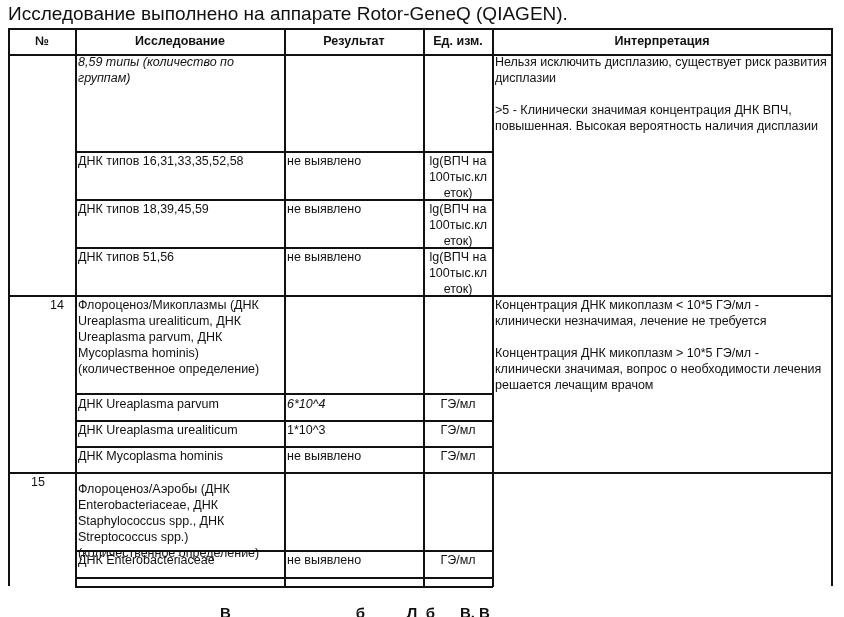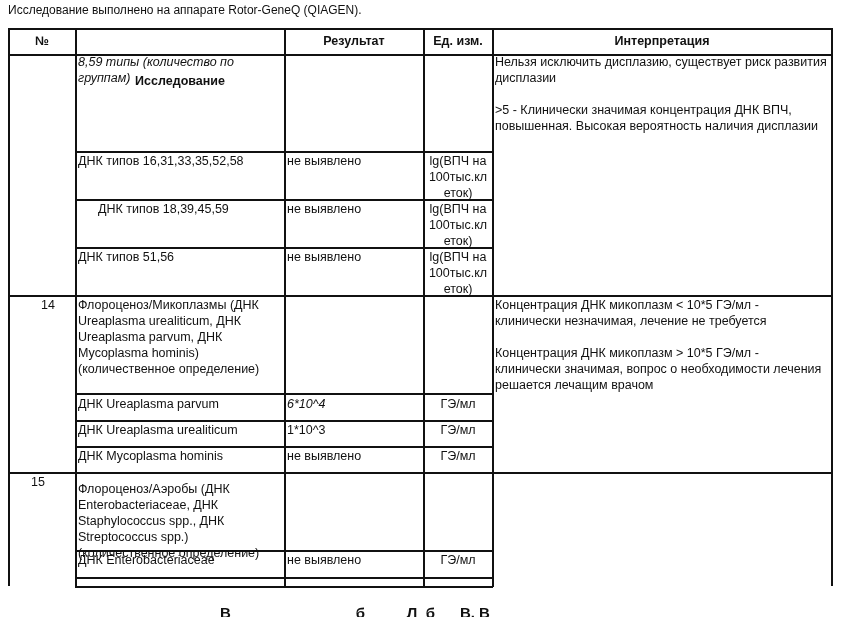--- a/index.html
+++ b/index.html
@@ -1,18 +1,18 @@
 <!DOCTYPE html>
 <html><head>
 <meta charset="utf-8">
 <style>
   html, body { margin: 0; padding: 0; background: #ffffff; }
   body { width: 844px; height: 617px; position: relative; overflow: hidden;
          font-family: "Liberation Sans", sans-serif; color: #111; font-size: 12.5px; }
-  .intro { position: absolute; left: 8px; top: 3px; font-size: 12px; }
+  .intro { position: absolute; left: 8px; top: 3px; font-size: 19px; }
   .grid { position: absolute; left: 0; top: 0; width: 844px; height: 617px; }
   .line-h, .line-v { position: absolute; background: #111; }
   .line-h { height: 1.5px; }
   .line-v { width: 1.5px; }
   .cell { position: absolute; line-height: 16px; }
   .hdr { font-weight: bold; text-align: center; font-size: 12.5px; }
   .center { text-align: center; }
   .interp p { margin: 0 0 16px 0; }
   .footer { position: absolute; left: 220px; top: 604px; font-size: 15px; font-weight: bold; }
 </style>
@@ -39,44 +39,44 @@
   <div class="line-h" style="left:8px; top:295px; width:825px;"></div>
   <div class="line-h" style="left:75px; top:393px; width:418px;"></div>
   <div class="line-h" style="left:75px; top:420px; width:418px;"></div>
   <div class="line-h" style="left:75px; top:446px; width:418px;"></div>
   <div class="line-h" style="left:8px; top:472px; width:825px;"></div>
   <div class="line-h" style="left:75px; top:550px; width:418px;"></div>
   <div class="line-h" style="left:75px; top:577px; width:418px;"></div>
   <div class="line-h" style="left:75px; top:586px; width:418px;"></div>
 
   <div class="cell hdr" style="left:9px; top:33px; width:66px;">№</div>
-  <div class="cell hdr" style="left:76px; top:33px; width:208px;margin-top:40px;">Исследование</div>
+  <div class="cell hdr" style="left:76px; top:33px; width:208px;">Исследование</div>
   <div class="cell hdr" style="left:285px; top:33px; width:138px;">Результат</div>
   <div class="cell hdr" style="left:424px; top:33px; width:68px;">Ед. изм.</div>
   <div class="cell hdr" style="left:493px; top:33px; width:338px;">Интерпретация</div>
 
   <div class="cell" style="left:78px; top:54px; width:200px;font-style:italic;">8,59 типы (количество по группам)</div>
   <div class="cell interp" style="left:495px; top:54px; width:332px;">
     <p>Нельзя исключить дисплазию, существует риск развития дисплазии</p>
     <p>&gt;5 - Клинически значимая концентрация ДНК ВПЧ, повышенная. Высокая вероятность наличия дисплазии</p>
   </div>
 
   <div class="cell" style="left:78px; top:153px; width:204px;">ДНК типов 16,31,33,35,52,58</div>
   <div class="cell" style="left:287px; top:153px; width:134px;">не выявлено</div>
   <div class="cell center" style="left:425px; top:153px; width:66px;">lg(ВПЧ на 100тыс.кл еток)</div>
 
-  <div class="cell" style="left:62px; top:201px; width:204px;padding-left:36px;">ДНК типов 18,39,45,59</div>
+  <div class="cell" style="left:78px; top:201px; width:204px;">ДНК типов 18,39,45,59</div>
   <div class="cell" style="left:287px; top:201px; width:134px;">не выявлено</div>
   <div class="cell center" style="left:425px; top:201px; width:66px;">lg(ВПЧ на 100тыс.кл еток)</div>
 
   <div class="cell" style="left:78px; top:249px; width:204px;">ДНК типов 51,56</div>
   <div class="cell" style="left:287px; top:249px; width:134px;">не выявлено</div>
   <div class="cell center" style="left:425px; top:249px; width:66px;">lg(ВПЧ на 100тыс.кл еток)</div>
 
-  <div class="cell center" style="left:15px; top:297px; width:66px;">14</div>
+  <div class="cell center" style="left:24px; top:297px; width:66px;">14</div>
   <div class="cell" style="left:78px; top:297px; width:200px;">Флороценоз/Микоплазмы (ДНК Ureaplasma urealiticum, ДНК Ureaplasma parvum, ДНК Mycoplasma hominis) (количественное определение)</div>
   <div class="cell interp" style="left:495px; top:297px; width:332px;">
     <p>Концентрация ДНК микоплазм &lt; 10*5 ГЭ/мл - клинически незначимая, лечение не требуется</p>
     <p>Концентрация ДНК микоплазм &gt; 10*5 ГЭ/мл - клинически значимая, вопрос о необходимости лечения решается лечащим врачом</p>
   </div>
 
   <div class="cell" style="left:78px; top:396px; width:204px;">ДНК Ureaplasma parvum</div>
   <div class="cell" style="left:287px; top:396px; width:134px;font-style:italic;">6*10^4</div>
   <div class="cell center" style="left:425px; top:396px; width:66px;">ГЭ/мл</div>
 

